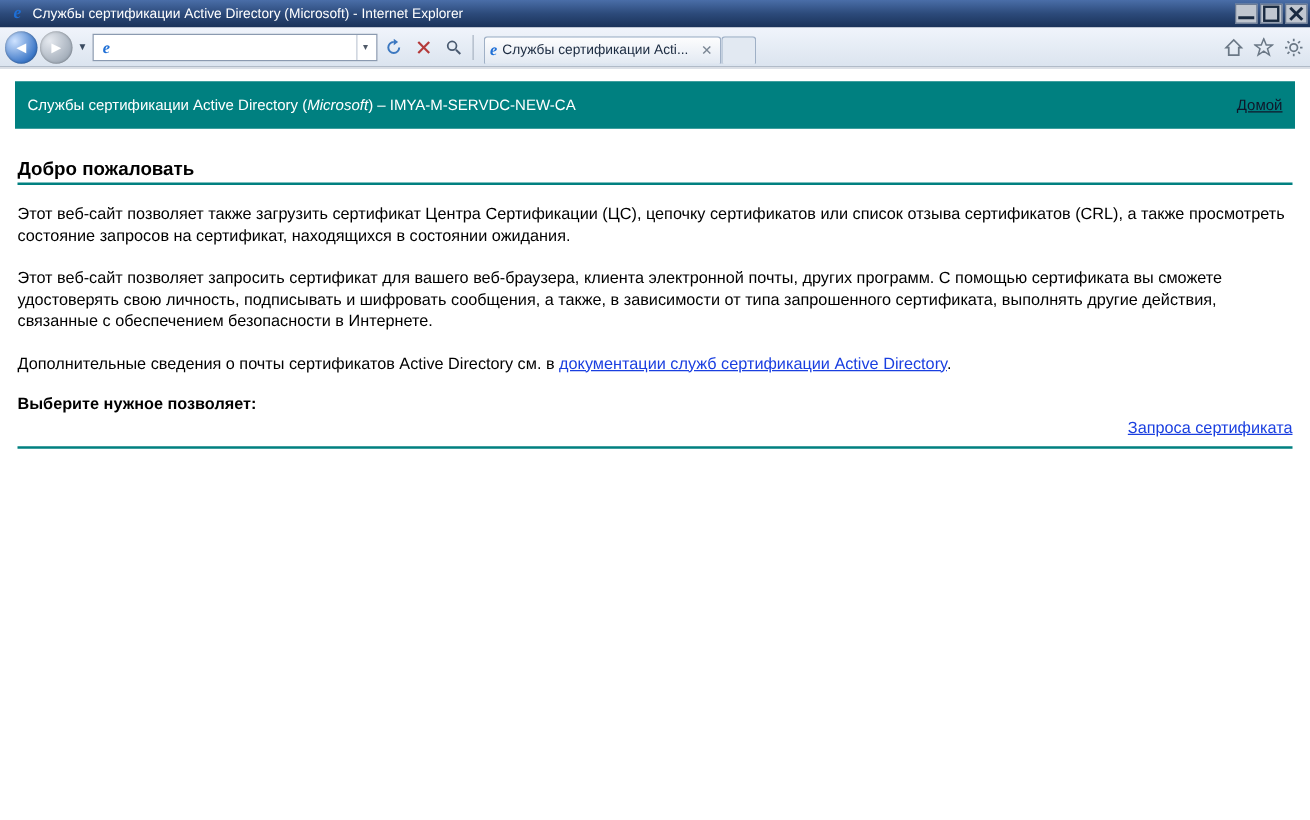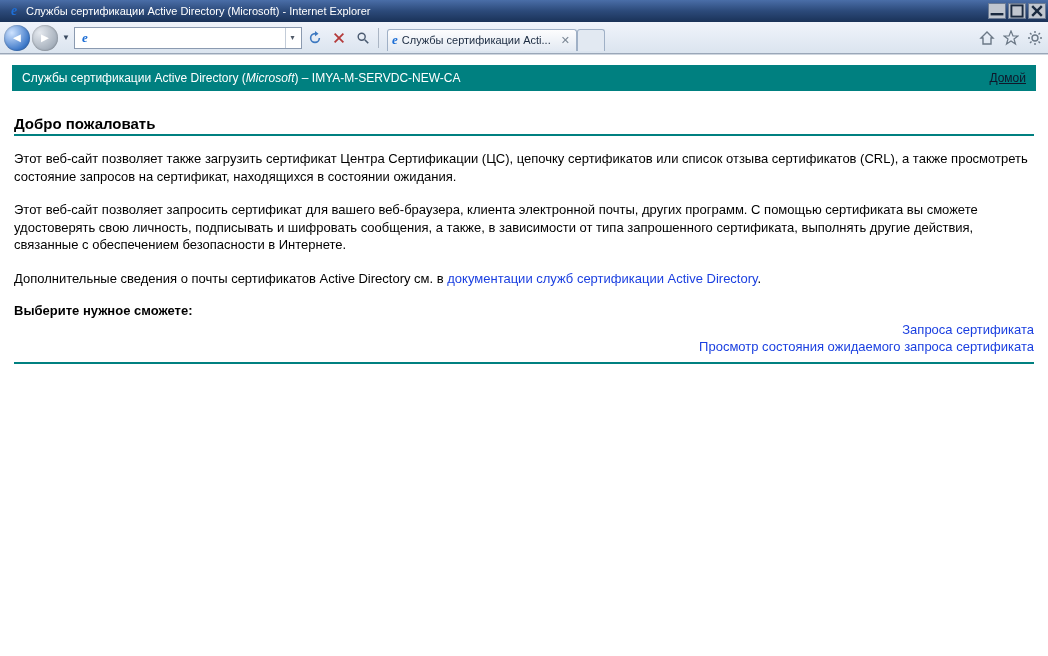--- a/index.html
+++ b/index.html
@@ -30,29 +30,29 @@
   .tab { height:22px; background:linear-gradient(to bottom,#fdfdfe,#e2e9f2); border:1px solid #9fb0c6; border-bottom:none; border-radius:3px 3px 0 0; display:flex; align-items:center; padding:0 6px 0 4px; font-size:11px; color:#1a2a40; max-width:200px; gap:4px;}
   .tab .close-x { font-size:11px; color:#7a8694; margin-left:6px; }
   .tab.new { width:28px; justify-content:center; background:#e2e9f2;}
   .right-tools { margin-left:auto; display:flex; align-items:center; gap:6px; color:#6b7886; }
   .right-tools .tb-icn { width:18px; height:18px; display:flex; align-items:center; justify-content:center; cursor:default;}
 
   
   .viewport { position:absolute; top:54px; left:0; right:0; bottom:0; background:#fff; border-top:1px solid #cfd6df; padding:10px 12px 12px 12px; overflow:hidden;}
   .viewport-inner { border:0; }
 
-  .ca-header { background:#008080; color:#fff; height:26px; display:flex; align-items:center; padding:0 10px; font-size:12px; }
+  .ca-header { background:#008080; color:#fff; height:38px; display:flex; align-items:center; padding:0 10px; font-size:12px; }
   .ca-header-left { flex:1; white-space:nowrap; }
   .ca-header-left .em { font-style:italic; }
   .ca-home { color:#0f172a; text-decoration:underline; cursor:pointer; font-size:12px;}
   .ca-body { padding:10px 2px 0 2px; font-size:13px; color:#000; }
   .welcome { font-weight:bold; font-size:15px; margin:14px 0 2px 0; }
   .teal-hr { height:2px; background:#008080; margin:2px 0 14px 0; }
   .para { margin:0 0 16px 0; line-height:1.35; }
-  .link { color:#1a3fe0; cursor:pointer; }
+  .link { color:#1a3fe0; text-decoration:underline; cursor:pointer; }
   .action-head { font-weight:bold; margin:6px 0 4px 0; }
   .action-list { margin:0 0 8px 0; padding:0 0 0 22px;text-align:right; }
   .action-list div { margin:2px 0; }
   .teal-hr2 { height:2px; background:#008080; margin:6px 0 0 0; }
 
   .ie-e { font-weight:bold; font-style:italic; color:#1e6fd6; font-family:"Times New Roman",serif; font-size:14px; }
   .ie-e-tab { font-weight:bold; font-style:italic; color:#1e6fd6; font-family:"Times New Roman",serif; font-size:13px; }
 </style>
 </head>
 <body>
@@ -170,21 +170,20 @@
     <div class="ca-body">
       <div class="welcome">Добро пожаловать</div>
       <div class="teal-hr"></div>
 
       <p class="para">Этот веб-сайт позволяет также загрузить сертификат Центра Сертификации (ЦС), цепочку сертификатов или список отзыва сертификатов (CRL), а также просмотреть состояние запросов на сертификат, находящихся в состоянии ожидания.</p>
       <p class="para">Этот веб-сайт позволяет запросить сертификат для вашего веб-браузера, клиента электронной почты, других программ. С помощью сертификата вы сможете удостоверять свою личность, подписывать и шифровать сообщения, а также, в зависимости от типа запрошенного сертификата, выполнять другие действия, связанные с обеспечением безопасности в Интернете.</p>
       <p class="para">
         <span>Дополнительные сведения о почты сертификатов Active Directory см. в </span><a class="link">документации служб сертификации Active Directory</a><span>.</span>
       </p>
 
-      <div class="action-head">Выберите нужное сможете:</div>
+      <div class="action-head">Выберите нужное позволяет:</div>
       <div class="action-list">
         <div><a class="link">Запроса сертификата</a></div>
-        <div><a class="link">Просмотр состояния ожидаемого запроса сертификата</a></div>
       </div>
       <div class="teal-hr2"></div>
     </div>
   </div>
 </div>
 
 </body></html>

